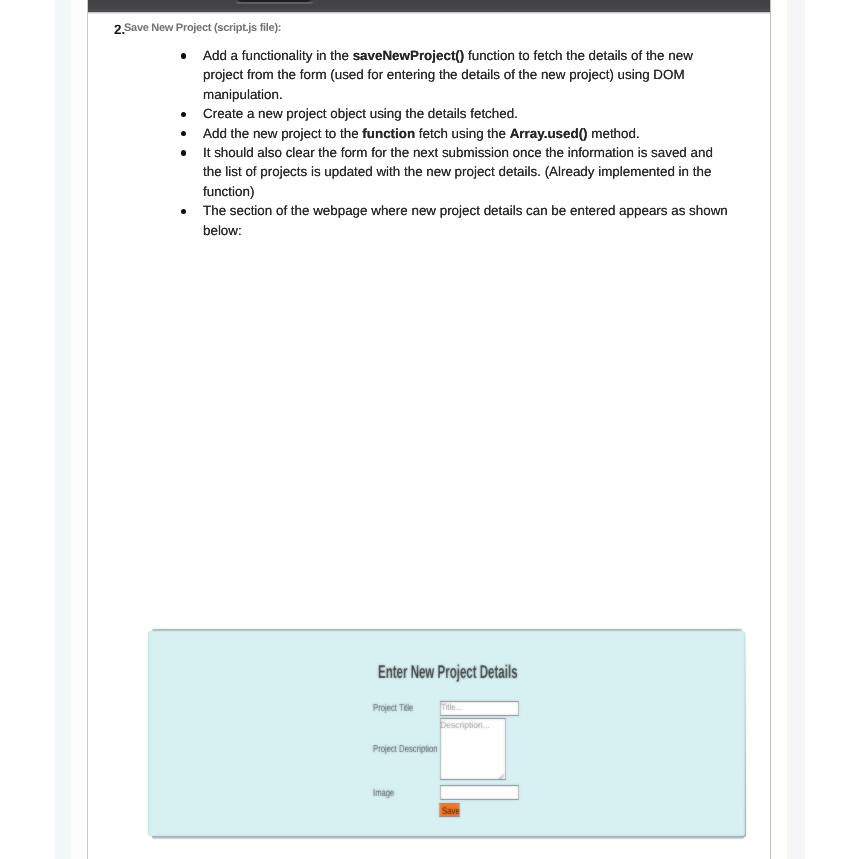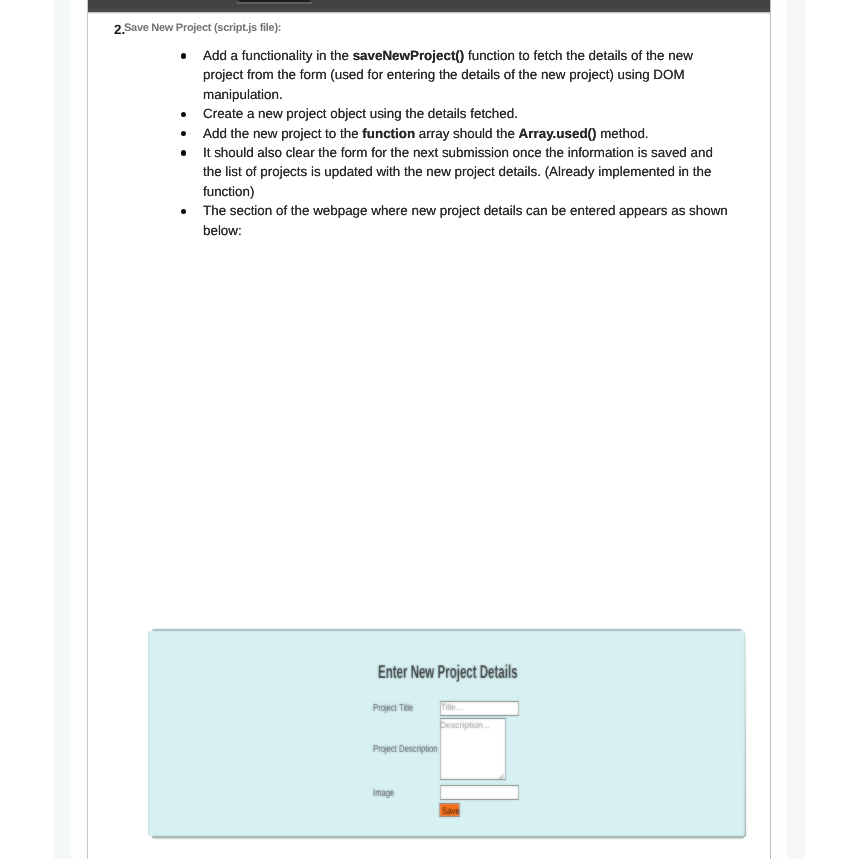--- a/index.html
+++ b/index.html
@@ -87,21 +87,21 @@
     <div class="toolbar-chip-hl"></div>
   </div>
   <div class="page-top-edge"></div>
 
   <div class="doc">
     <div class="num">2.</div>
     <div class="h-item">Save New Project (script.js file):</div>
     <ul class="bl" id="bullets">
         <li class="b"><span class="dot"></span><span>Add a functionality in the </span><b>saveNewProject()</b><span> function to fetch the details of the new project from the form (used for entering the details of the new project) using DOM manipulation.</span></li>
         <li class="b"><span class="dot"></span><span>Create a new project object using the details fetched.</span></li>
-        <li class="b"><span class="dot"></span><span>Add the new project to the </span><b>function</b><span> array should the </span><b>Array.used()</b><span> method.</span></li>
+        <li class="b"><span class="dot"></span><span>Add the new project to the </span><b>function</b><span> fetch using the </span><b>Array.used()</b><span> method.</span></li>
         <li class="b"><span class="dot"></span><span>It should also clear the form for the next submission once the information is saved and the list of projects is updated with the new project details. (Already implemented in the function)</span></li>
         <li class="b"><span class="dot"></span><span>The section of the webpage where new project details can be entered appears as shown below:</span></li>
       </ul>
   </div>
 
   <div class="shotwrap">
   <div class="shot-top"></div>
   <div class="shot-bot"></div>
   <div class="shot-right"></div>
   <div class="shot"></div>

